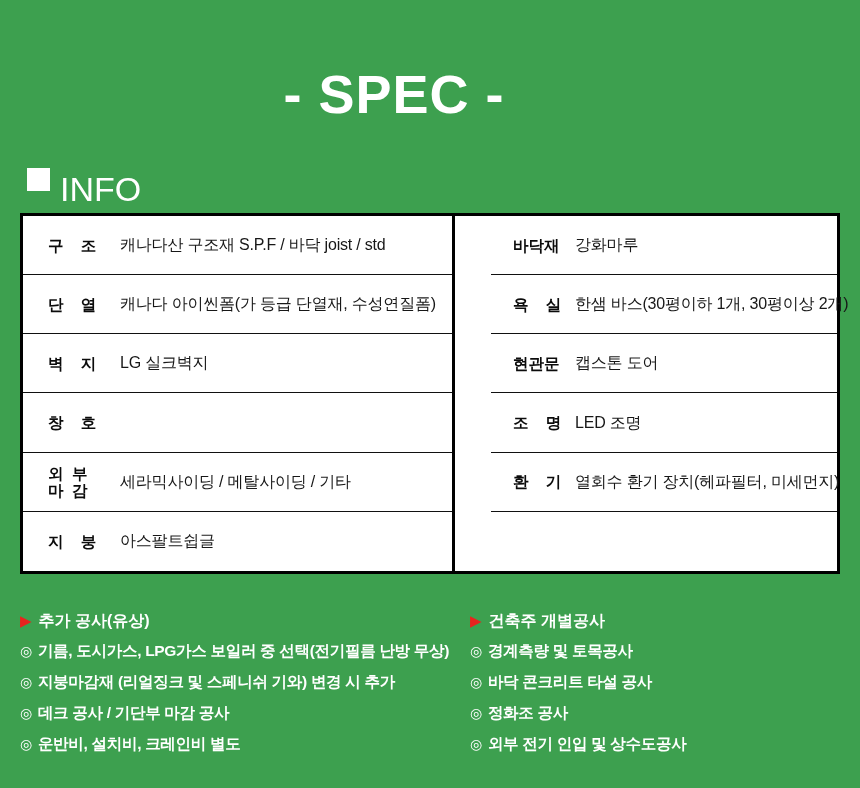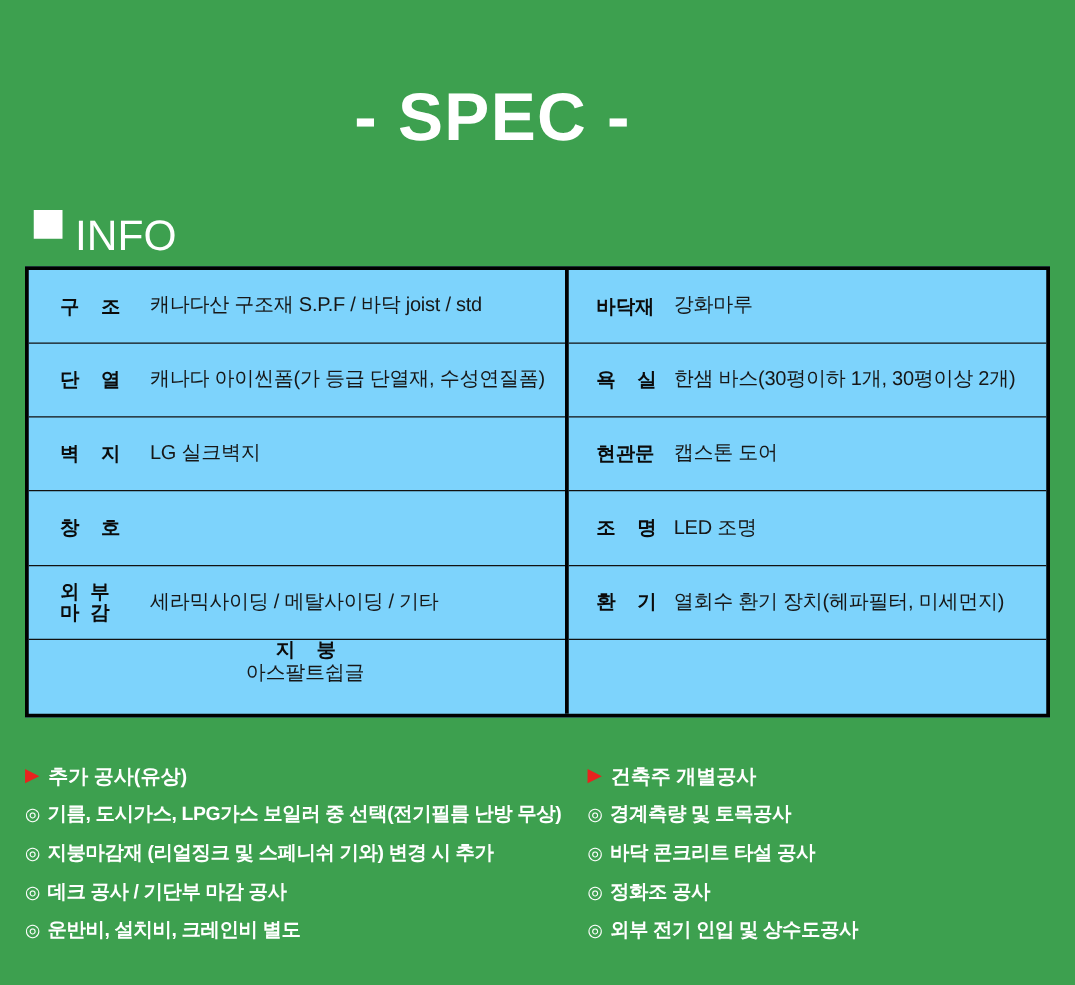--- a/index.html
+++ b/index.html
@@ -62,49 +62,49 @@
     margin-top: 20px;
   }
 
   
   .spec-table {
     position: absolute;
     left: 20px;
     top: 213px;
     width: 820px;
     height: 361px;
-    background: #7dd3fc;
+    background: #ffffff;
     border: 3px solid #000000;
     box-sizing: border-box;
     display: flex;
   }
   .spec-col {
     box-sizing: border-box;
     display: flex;
     flex-direction: column;
   }
   .spec-col.left {
     width: 432px;
     border-right: 3px solid #000000;
   }
   .spec-col.right {
     width: 382px;
     flex: 1 1 auto;
+    padding-left: 36px;
   }
   .spec-row {
     box-sizing: border-box;
     height: 59.16px;
     display: flex;
     align-items: center;
     border-bottom: 1.6px solid #111111;
     padding: 0 6px 0 0;
   }
   .spec-row.last {
     border-bottom: none;
-    flex-direction: column;
   }
   .spec-label {
     box-sizing: border-box;
     flex: 0 0 auto;
     color: #0b0b0b;
     font-weight: bold;
     font-size: 15.5px;
     line-height: 17px;
     white-space: pre;
   }

